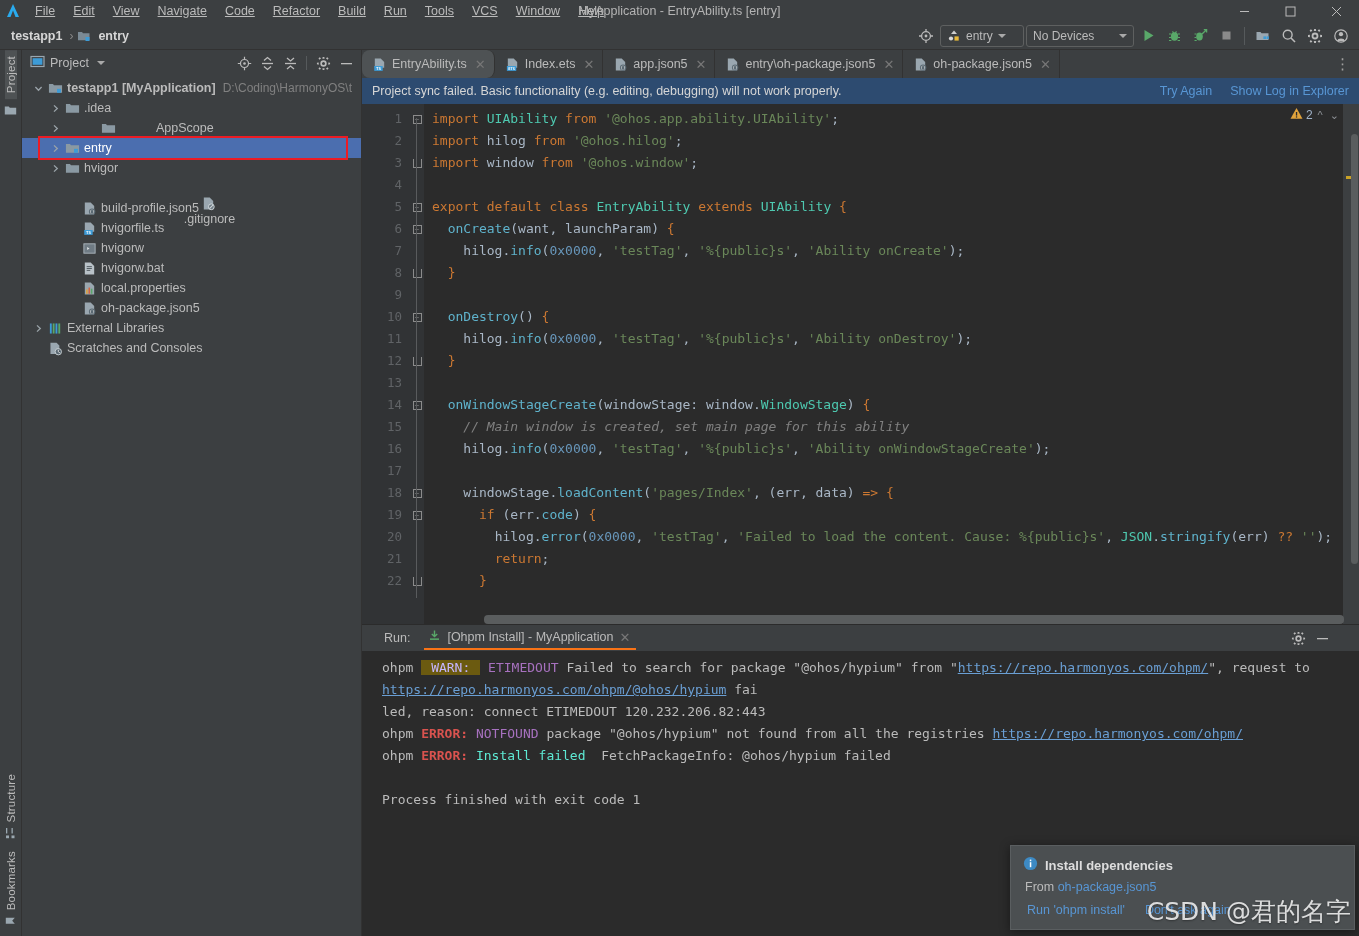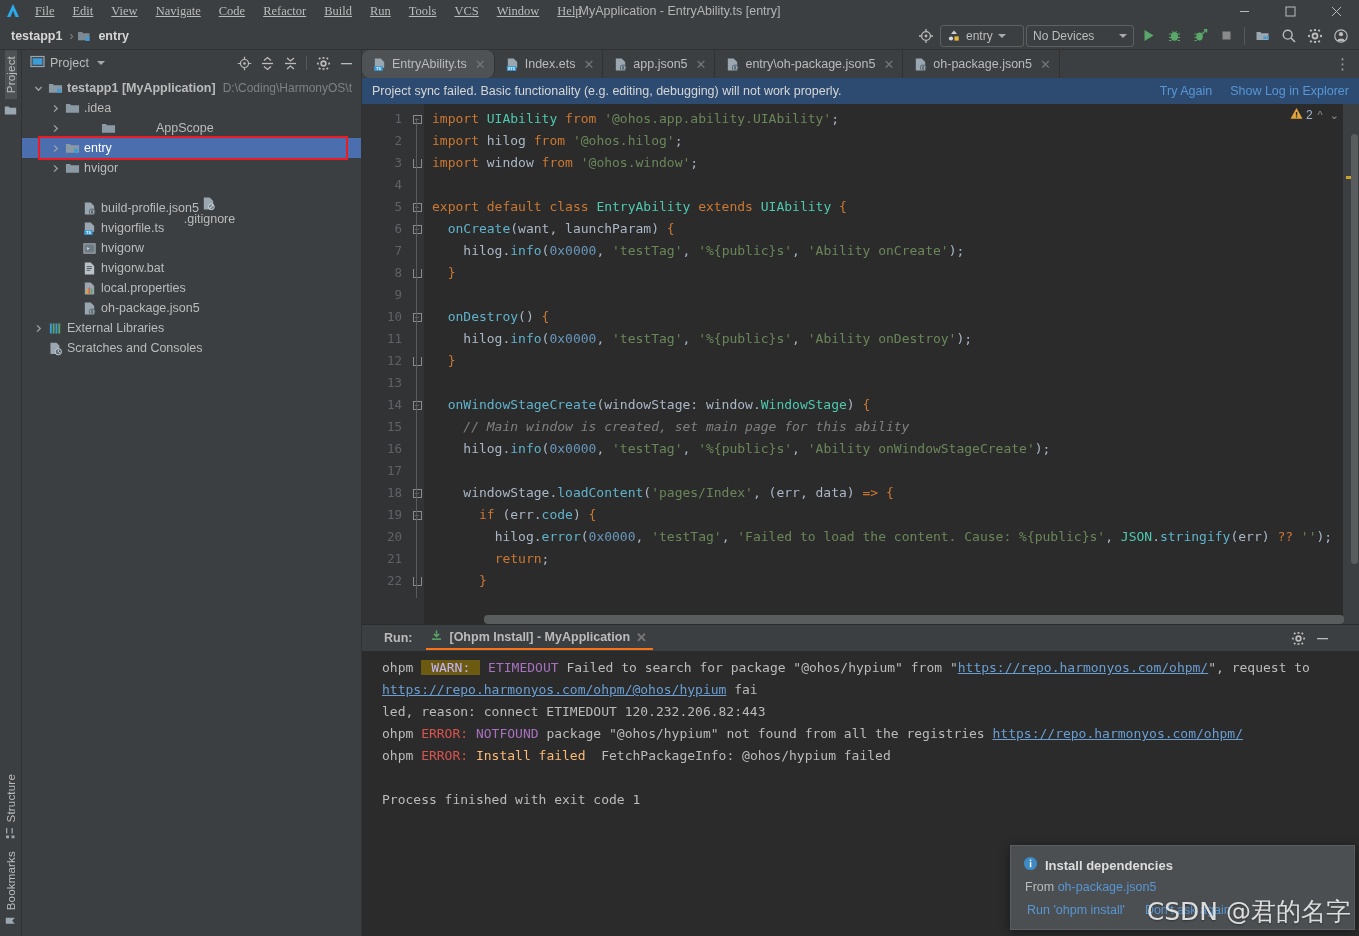--- a/index.html
+++ b/index.html
@@ -14,21 +14,21 @@
 
   
   .titlebar {
     height: 22px; background: #3c3f41; display: flex; align-items: center;
     font-size: 12px; color: #bbbbbb; flex: 0 0 22px; position: relative;
   }
   .logo { width: 26px; display: flex; align-items: center; justify-content: center; }
   .logo svg { display: block; }
   .menu { display: flex; align-items: center; gap: 0px; }
   .menu-item { padding: 2px 9px; font-size: 12.5px; color: #bbbbbb; cursor: default; }
-  .menu-item u { text-decoration: underline; font-family: Liberation Serif, serif; }
+  .menu-item u { text-decoration: underline; }
   .win-title {
     position: absolute; left: 0; right: 0; text-align: center;
     font-size: 12.5px; color: #b4b4b4; pointer-events: none;
   }
   .wctrls { margin-left: auto; display: flex; align-items: center; z-index: 2; }
   .wctrl { width: 46px; height: 22px; display: flex; align-items: center; justify-content: center; }
   .wctrl svg { display:block; }
 
   
   .navbar {
@@ -149,38 +149,38 @@
     gap: 3px; font-size: 12px; color: #a9b7c6; z-index: 5;
   }
   .warnbadge .cnt { color: #a0b3c9; }
   .chev { color: #8d9196; font-size: 11px; padding: 0 2px; }
 
   .hscroll-wrap { position: absolute; left: 62px; right: 16px; bottom: 0; height: 9px; }
   .hscroll { position: absolute; left: 0; height: 9px; background: #5a5d5e; border-radius: 4px; }
 
   
   .runpanel { height: 312px; flex: 0 0 312px; background: #313335; display: flex; flex-direction: column; border-top: 1px solid #2b2b2b; }
-  .runhdr { height: 26px; display: flex; align-items: center; padding: 0 20px 0 22px; flex: 0 0 26px; background: #3c3f41; font-weight: bold; }
+  .runhdr { height: 26px; display: flex; align-items: center; padding: 0 20px 0 22px; flex: 0 0 26px; background: #3c3f41; }
   .runhdr .lbl { font-size: 12.5px; color: #bbbbbb; margin-right: 14px; }
   .runtab {
     display: flex; align-items: center; gap: 6px; font-size: 12.5px; color: #bbbbbb;
     padding: 3px 6px 3px 4px; border-bottom: 2px solid #f97316;
   }
   .runtab .x { color: #777; font-size: 13px; line-height: 1; }
   .runhdr .right { margin-left: auto; display: flex; align-items: center; gap: 2px; padding-right: 6px; }
 
   .console {
     flex: 1 1 auto; background: #2b2b2b; padding: 6px 8px 0 20px;
     font-family: "DejaVu Sans Mono", monospace; font-size: 13px; line-height: 22px;
     color: #bbbbbb; white-space: pre-wrap; overflow: hidden; word-break: break-word;
   }
   .c-warn { background: #6b5a10; color: #c4b5fd; padding: 0 10px; }
   .c-magenta { color: #a771bf; }
-  .c-red { color: #d9534f; }
-  .c-pink { color: #fdba74; }
+  .c-red { color: #d9534f; font-weight: bold; }
+  .c-pink { color: #5eead4; }
   .c-link { color: #6a9fd4; text-decoration: underline; }
   .c-plain { color: #bbbbbb; }
 
   
   .popup {
     position: absolute; right: 4px; bottom: 6px; width: 345px; background: #4b4f51;
     border: 1px solid #5a5e60; box-shadow: 0 2px 10px rgba(0,0,0,.45);
     padding: 10px 12px 12px 12px; font-size: 12.5px; z-index: 40;
   }
   .popup .head { display: flex; align-items: center; gap: 7px; }

